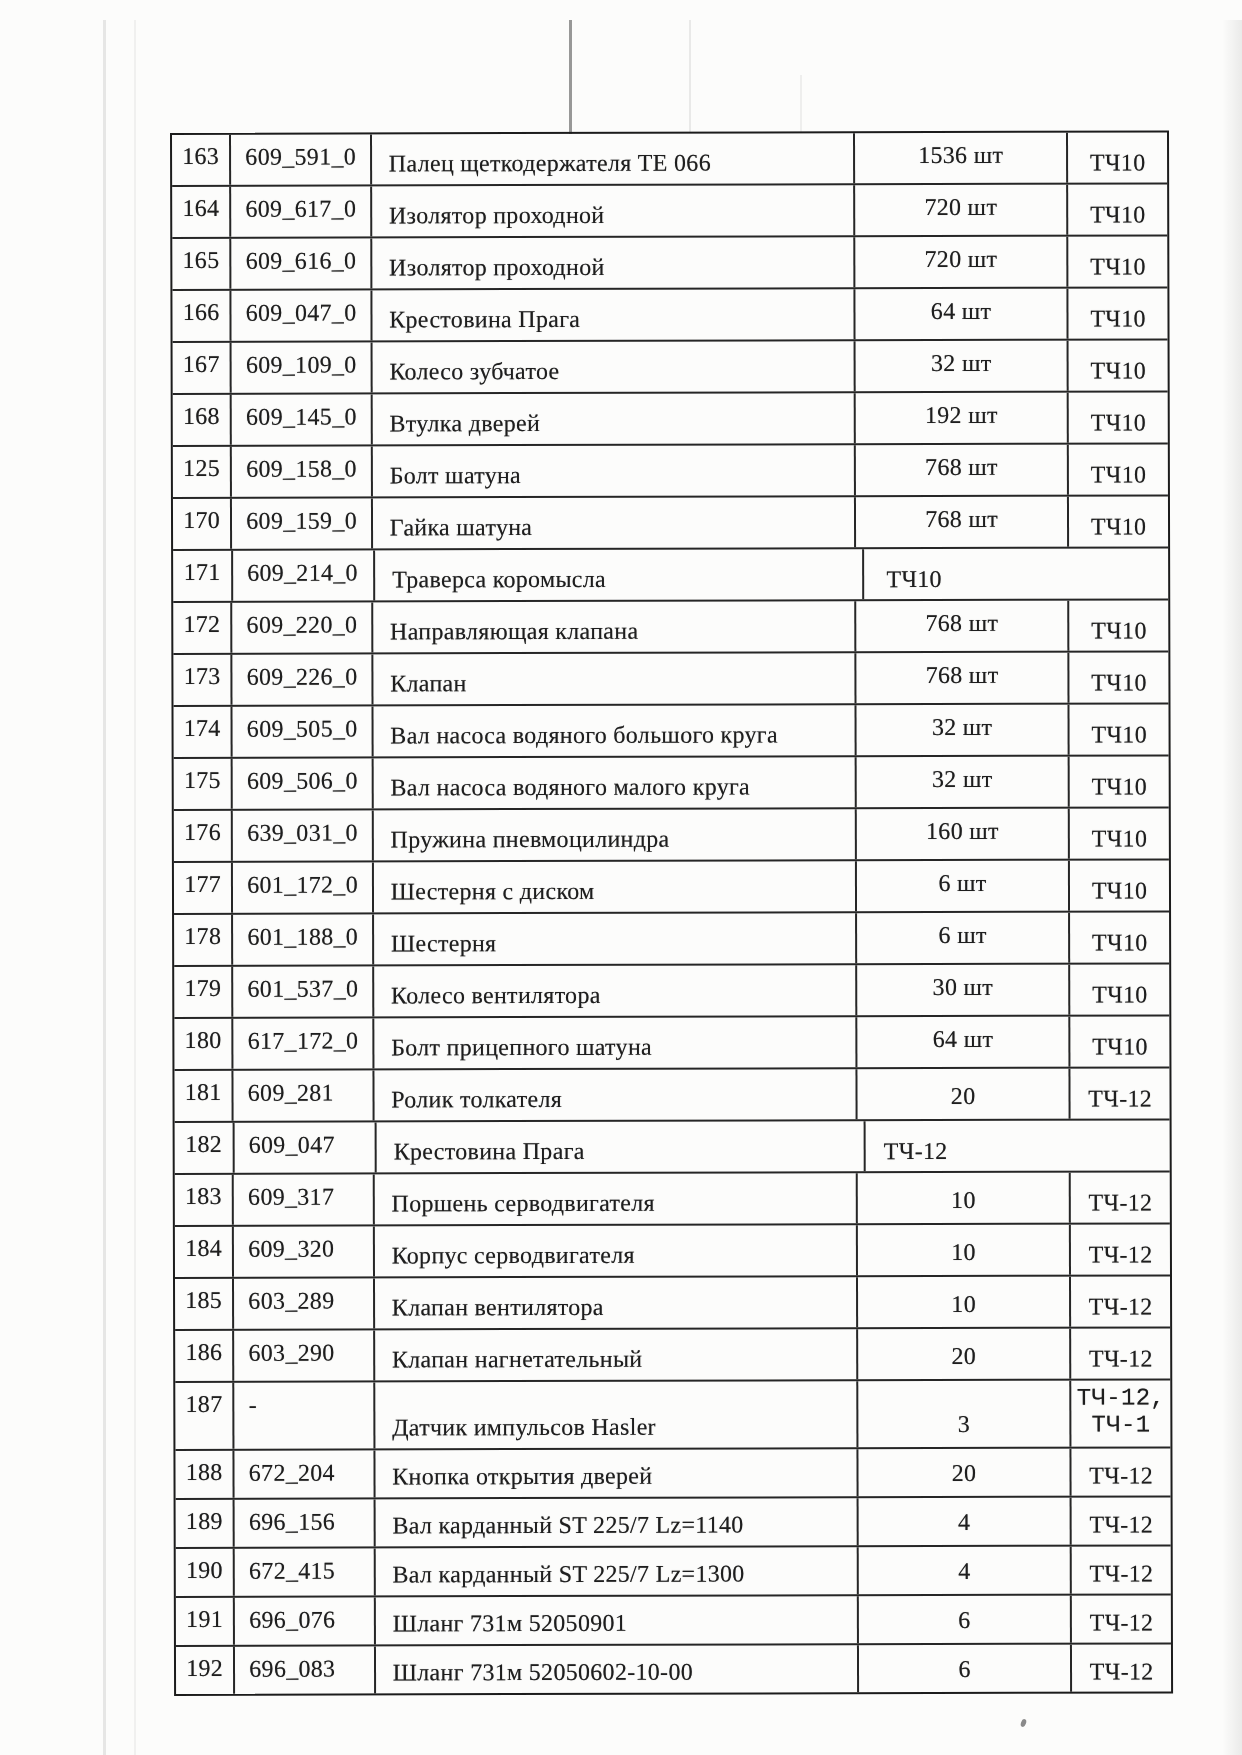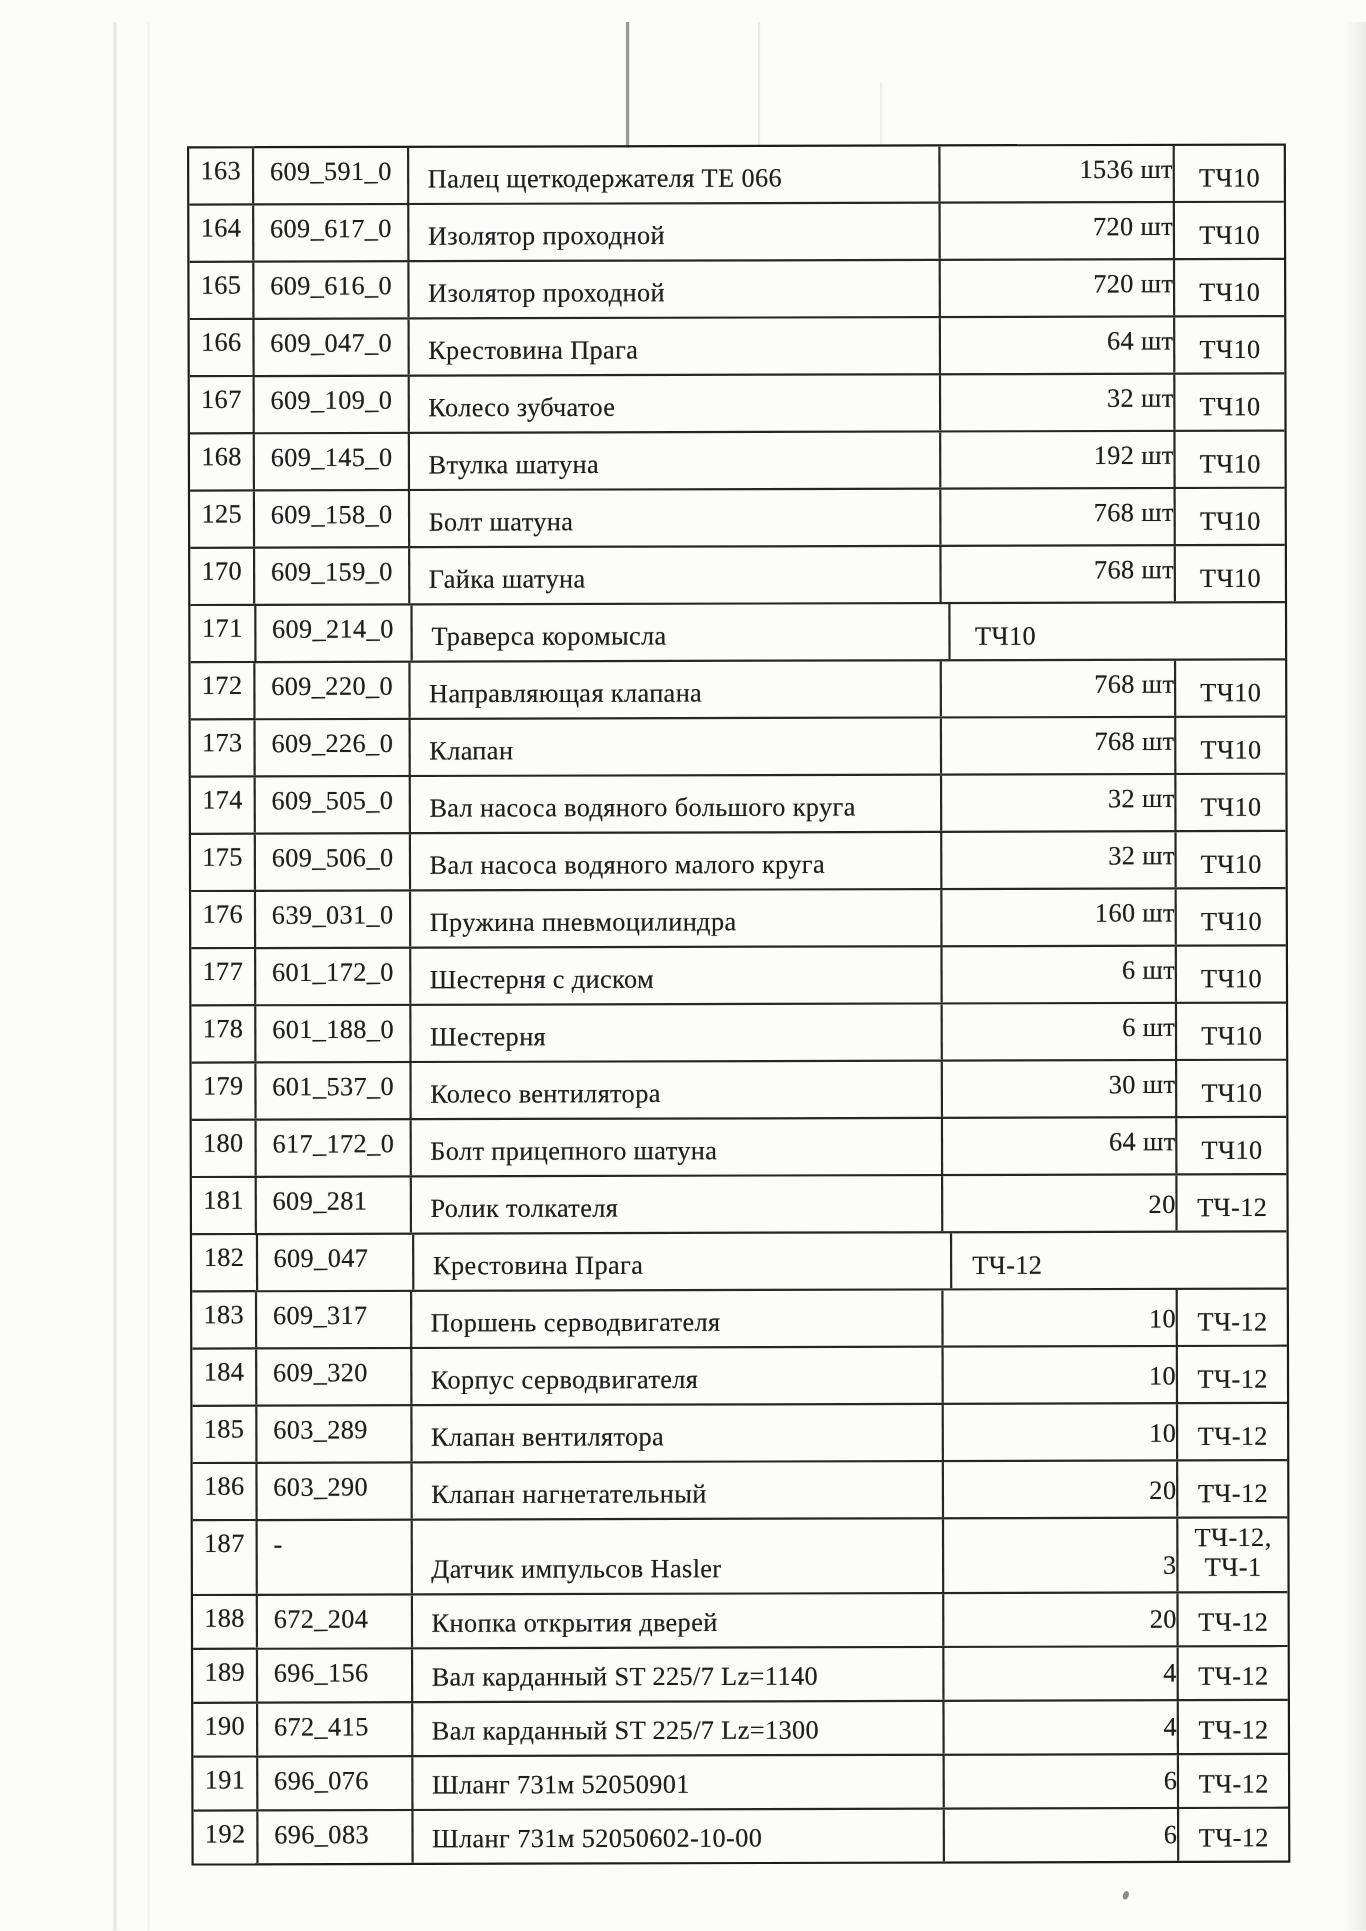--- a/index.html
+++ b/index.html
@@ -44,24 +44,24 @@
   }
   .cell:last-child{border-right:none;}
   .txt{
     font-size:24px;color:#1e1e1e;letter-spacing:0.3px;
     text-shadow:0 0 0.7px rgba(25,25,25,0.55);
     line-height:1.12;
   }
   .col-num {width:60px; justify-content:center;   align-items:flex-start;padding-top:8px;}
   .col-code{width:142px;justify-content:flex-start;align-items:flex-start;padding:9px 4px 0 14px;}
   .col-name{width:489px;justify-content:flex-start;align-items:flex-end;  padding:0 6px 7px 17px;}
-  .col-qty {width:216px;justify-content:flex-end;   align-items:flex-start;padding-top:9px;}
+  .col-qty {width:216px;justify-content:center;   align-items:flex-start;padding-top:9px;}
   .col-loc {width:100px;justify-content:center;   align-items:flex-end;  padding-bottom:6px;}
   .col-qty.low{align-items:flex-end;padding-top:0;padding-bottom:9px;}
-  .col-loc.mid{align-items:center;padding-bottom:2px;}
+  .col-loc.mid{align-items:center;padding-bottom:2px;font-family:Liberation Mono, monospace;}
   .col-loc .txt{white-space:pre-line;text-align:center;}
 </style>
 </head>
 <body>
 
 <div class="page">
   <div class="artifact fold-line-1"></div>
   <div class="artifact fold-line-2"></div>
   <div class="artifact top-line-segment"></div>
   <div class="artifact top-faint-band"></div>
@@ -161,21 +161,21 @@
   </div>
 
   <div class="row" style="height: 50px;">
     <div class="cell col-num">
       <span class="txt">168</span>
     </div>
     <div class="cell col-code">
       <span class="txt">609_145_0</span>
     </div>
     <div class="cell col-name">
-      <span class="txt">Втулка шатуна</span>
+      <span class="txt">Втулка дверей</span>
     </div>
     <div class="cell col-qty">
       <span class="txt">192 шт</span>
     </div>
     <div class="cell col-loc">
       <span class="txt">ТЧ10</span>
     </div>
   </div>
 
   <div class="row" style="height: 50px;">

